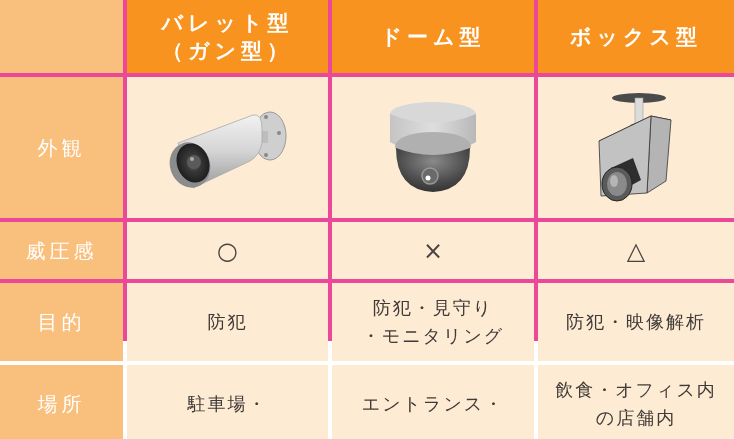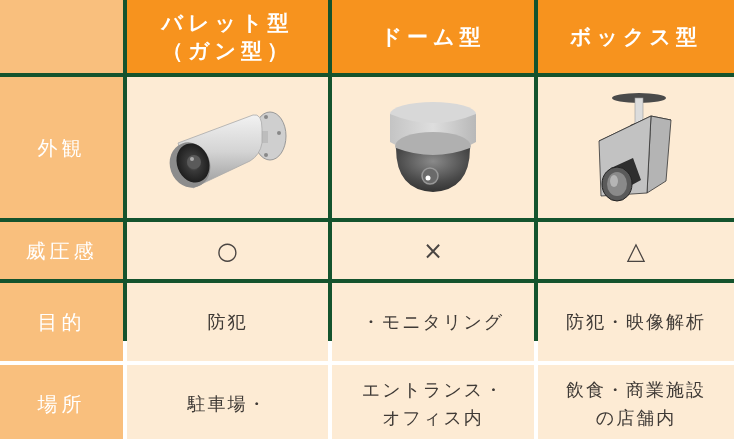--- a/index.html
+++ b/index.html
@@ -6,21 +6,21 @@
   body {
     width:734px; height:439px; overflow:hidden; background:#ffffff;
     font-family: "DejaVu Sans", sans-serif;
   }
   .grid {
     position:relative; width:734px; height:341px;
     display:grid;
     grid-template-columns: 123px 201px 202px 196px;
     grid-template-rows: 73px 141px 57px 78px 78px;
     column-gap:4px; row-gap:4px;
-    background:#14532d;
+    background:#ec4899;
   }
   .cell {
     display:flex; align-items:center; justify-content:center;
     text-align:center; box-sizing:border-box;
   }
   .corner { background:#f9bf7d; }
   .col-head {
     background:#f7931e; color:#ffffff;
     font-size:21px; font-weight:bold; letter-spacing:5px; line-height:28px;
     flex-direction:column;
@@ -146,34 +146,34 @@
     <span class="sym">△</span>
   </div>
 
   <div class="cell row-head">
     <span>目的</span>
   </div>
   <div class="cell body-cell">
     <span>防犯</span>
   </div>
   <div class="cell body-cell">
+    <span>防犯・見守り</span>
     <span>・モニタリング</span>
   </div>
   <div class="cell body-cell">
     <span>防犯・映像解析</span>
   </div>
 
   <div class="cell row-head">
     <span>場所</span>
   </div>
   <div class="cell body-cell">
     <span>駐車場・</span>
   </div>
   <div class="cell body-cell">
     <span>エントランス・</span>
-    <span>オフィス内</span>
   </div>
   <div class="cell body-cell">
-    <span>飲食・商業施設</span>
+    <span>飲食・オフィス内</span>
     <span>の店舗内</span>
   </div>
 
 </div>
 
 </body></html>

